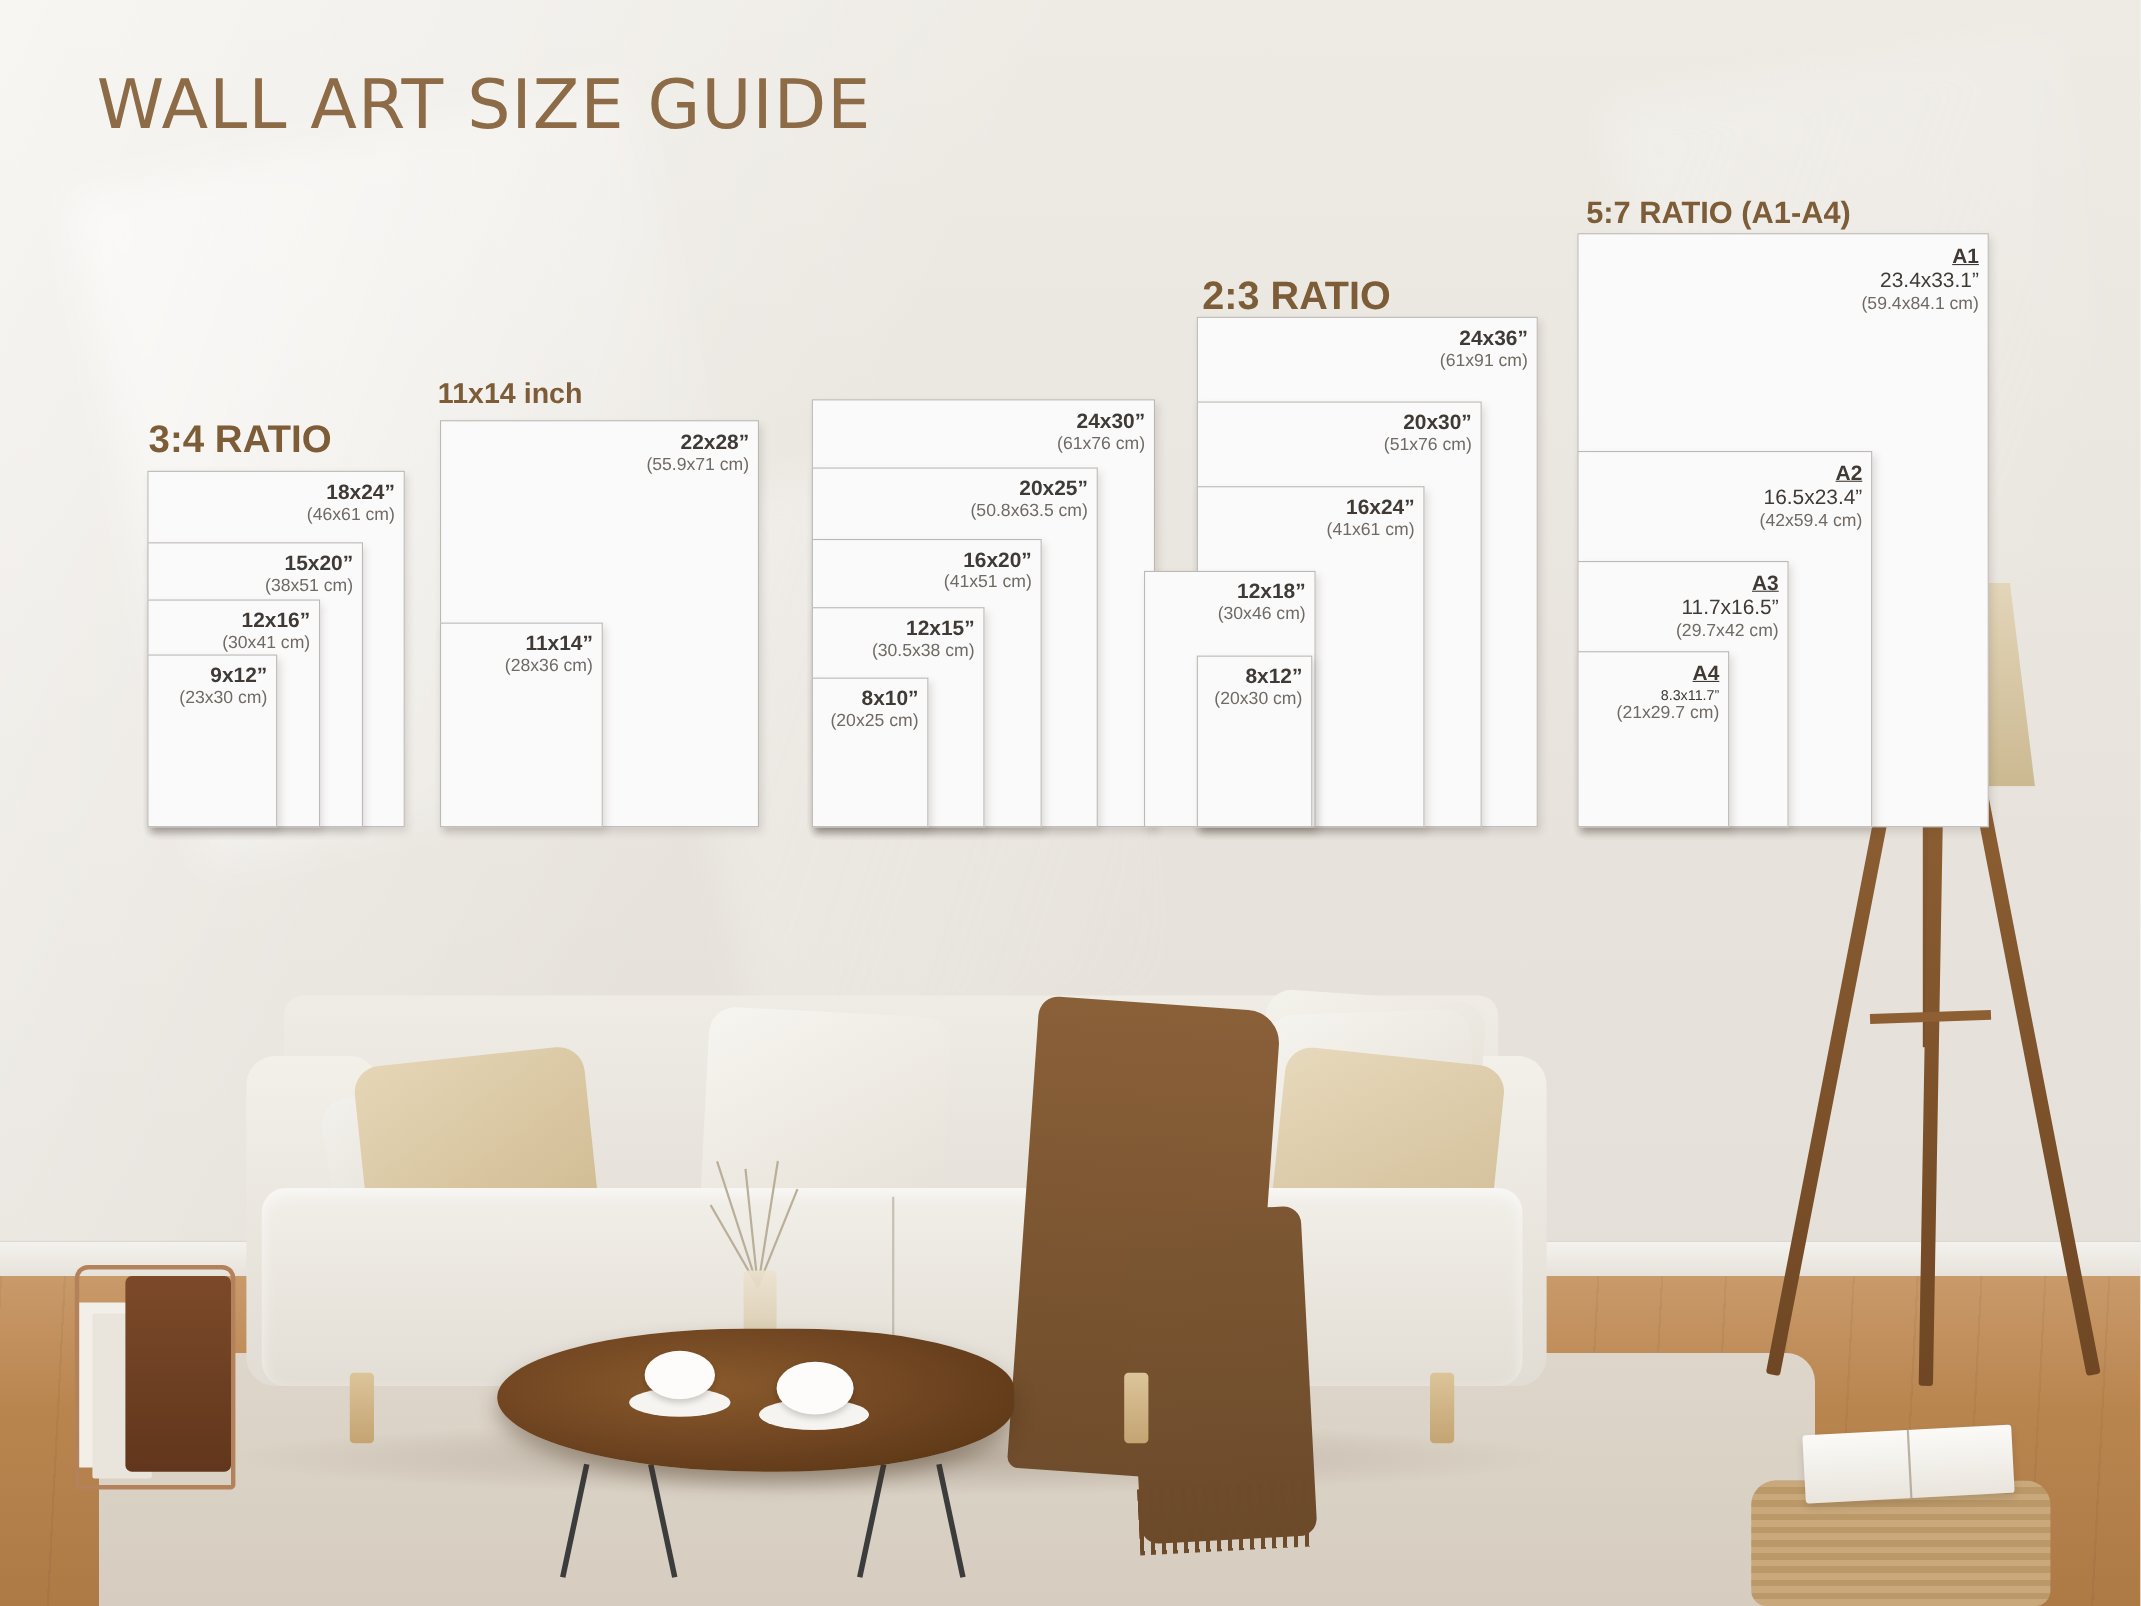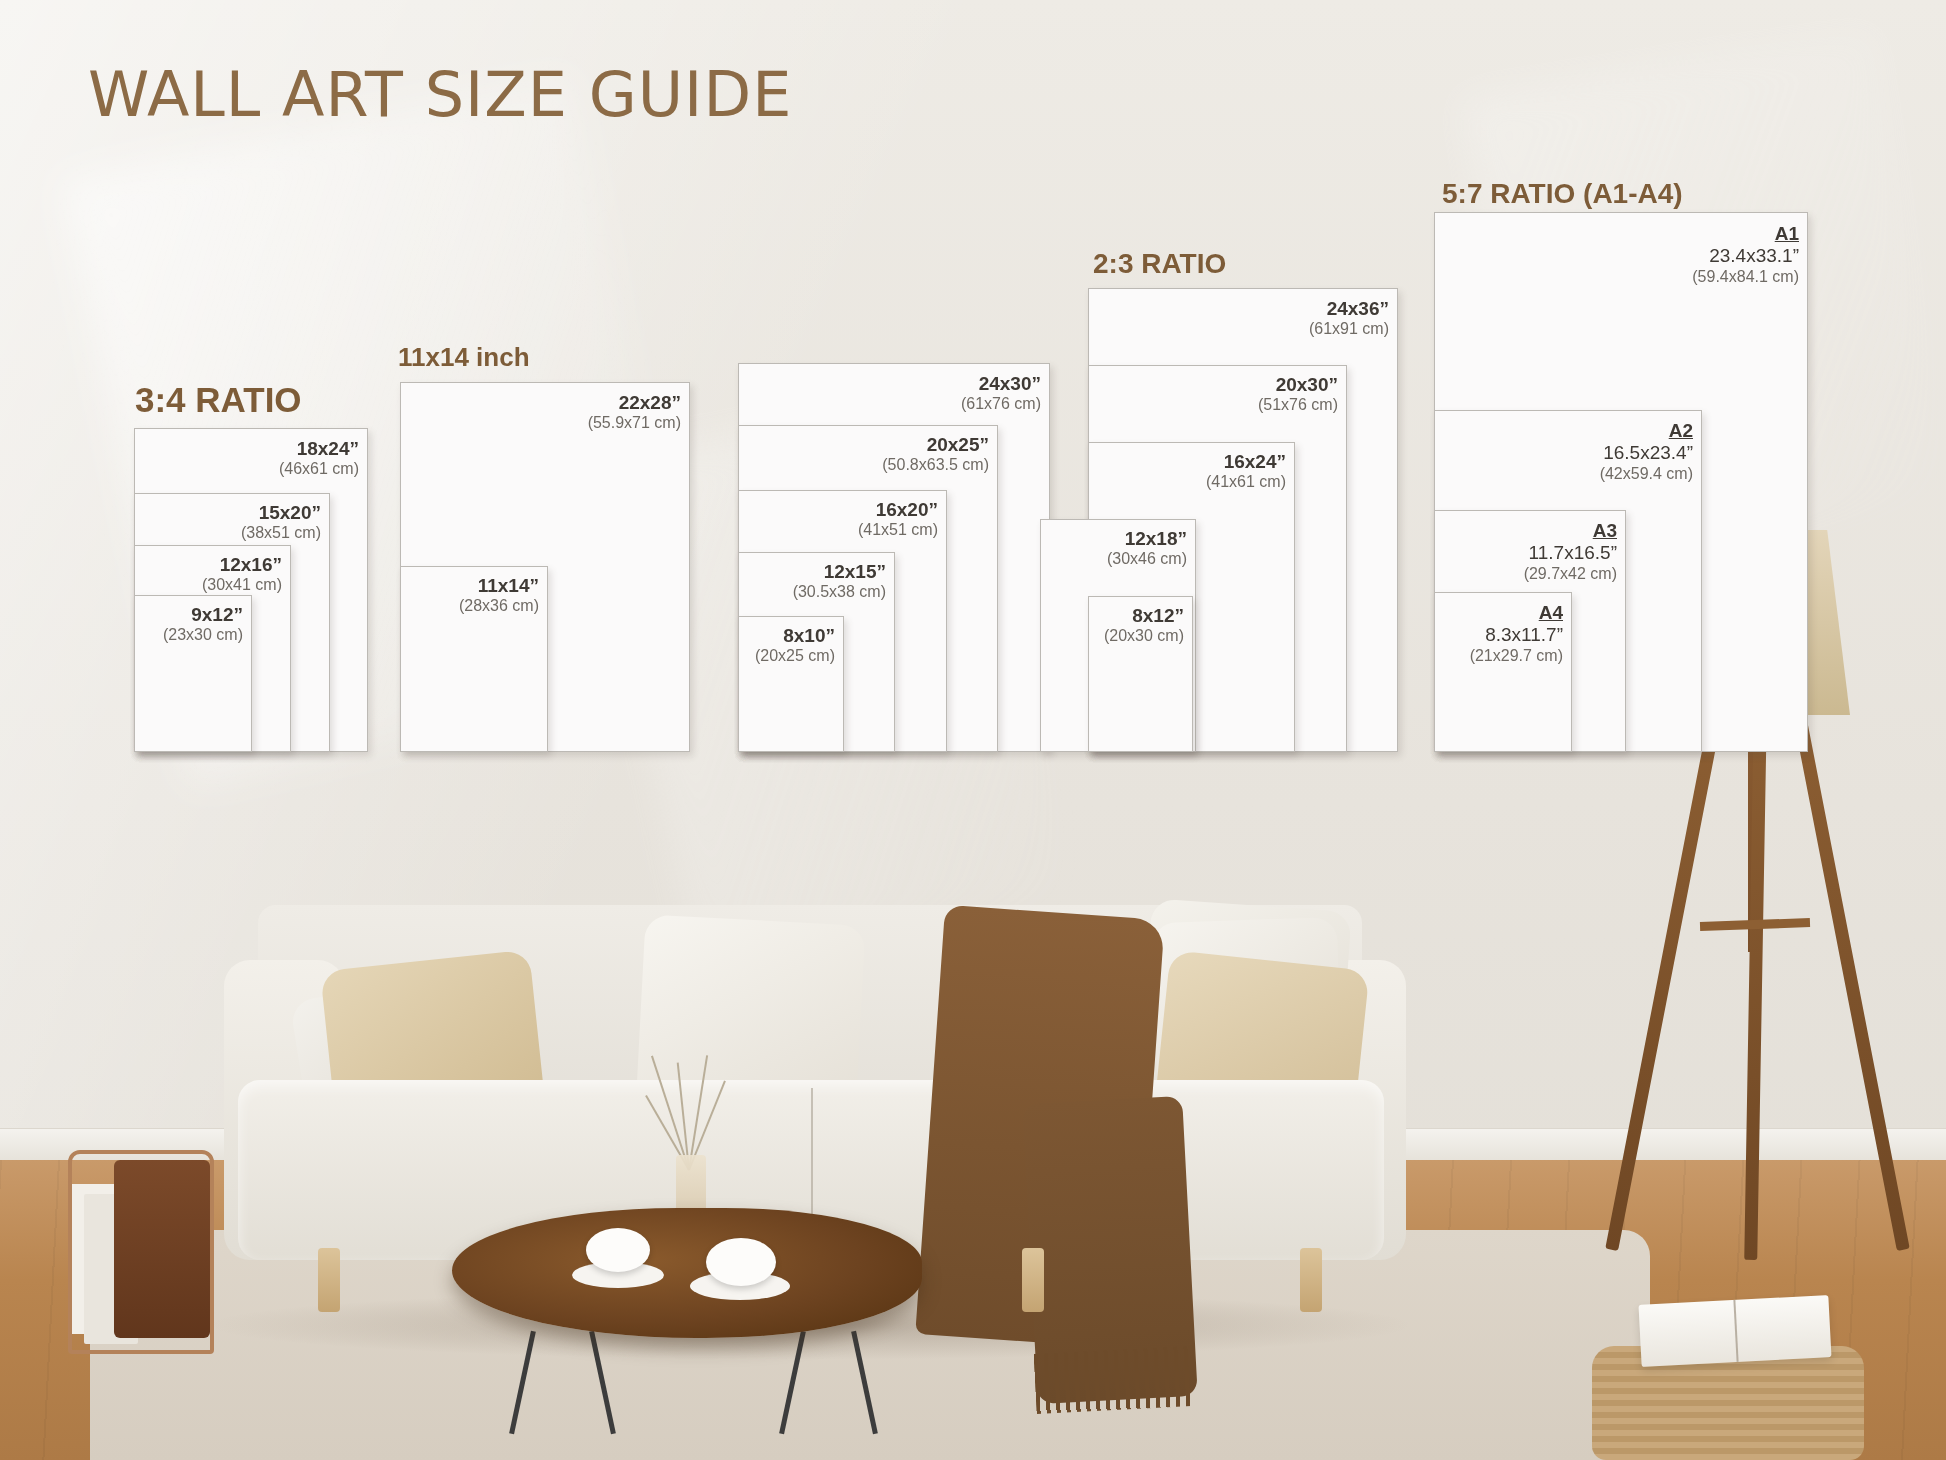--- a/index.html
+++ b/index.html
@@ -471,21 +471,21 @@
 
       <div class="frame" style="left:738px; top:616px; width:104px; height:134px;">
         <div class="lbl" style="top:8px;">
           <span class="size">8x10”</span>
           <span class="cm">(20x25 cm)</span>
         </div>
       </div>
     </div>
 
     <div class="group">
-      <div class="group-label" style="left:1093px; top:248px; font-size:28px;">2:3 RATIO</div>
+      <div class="group-label" style="left:1093px; top:248px; font-size:36px;">2:3 RATIO</div>
 
       <div class="frame" style="left:1088px; top:288px; width:308px; height:462px;">
         <div class="lbl" style="top:9px;">
           <span class="size">24x36”</span>
           <span class="cm">(61x91 cm)</span>
         </div>
       </div>
 
       <div class="frame" style="left:1088px; top:365px; width:257px; height:385px;">
         <div class="lbl" style="top:8px;">
@@ -539,21 +539,21 @@
         <div class="lbl" style="top:9px;">
           <span class="size u">A3</span>
           <span class="cm" style="font-size:19px;color:#3f3a35;">11.7x16.5”</span>
           <span class="cm">(29.7x42 cm)</span>
         </div>
       </div>
 
       <div class="frame" style="left:1434px; top:592px; width:136px; height:158px;">
         <div class="lbl" style="top:9px;">
           <span class="size u">A4</span>
-          <span class="cm" style="font-size:19px;color:#3f3a35;">8.3x11.7”</span>
+          <span class="cm" style="font-size:13px;color:#3f3a35;">8.3x11.7”</span>
           <span class="cm">(21x29.7 cm)</span>
         </div>
       </div>
     </div>
 
 
   </div>
 </div>
 
 </body></html>

